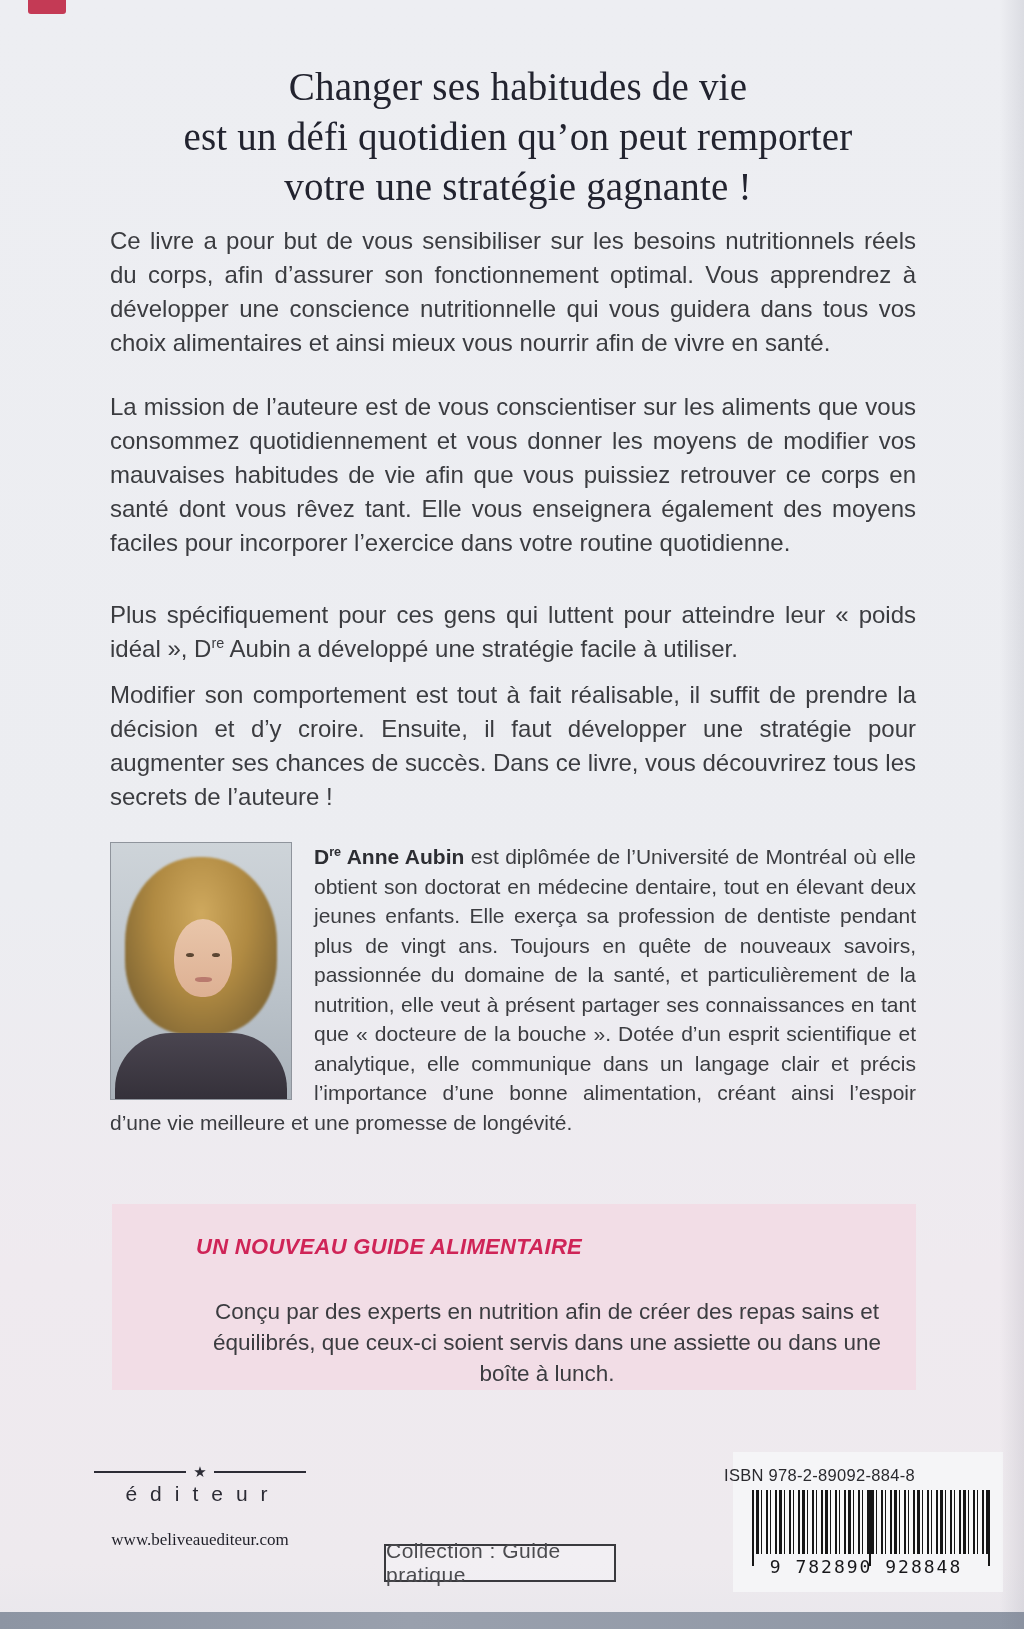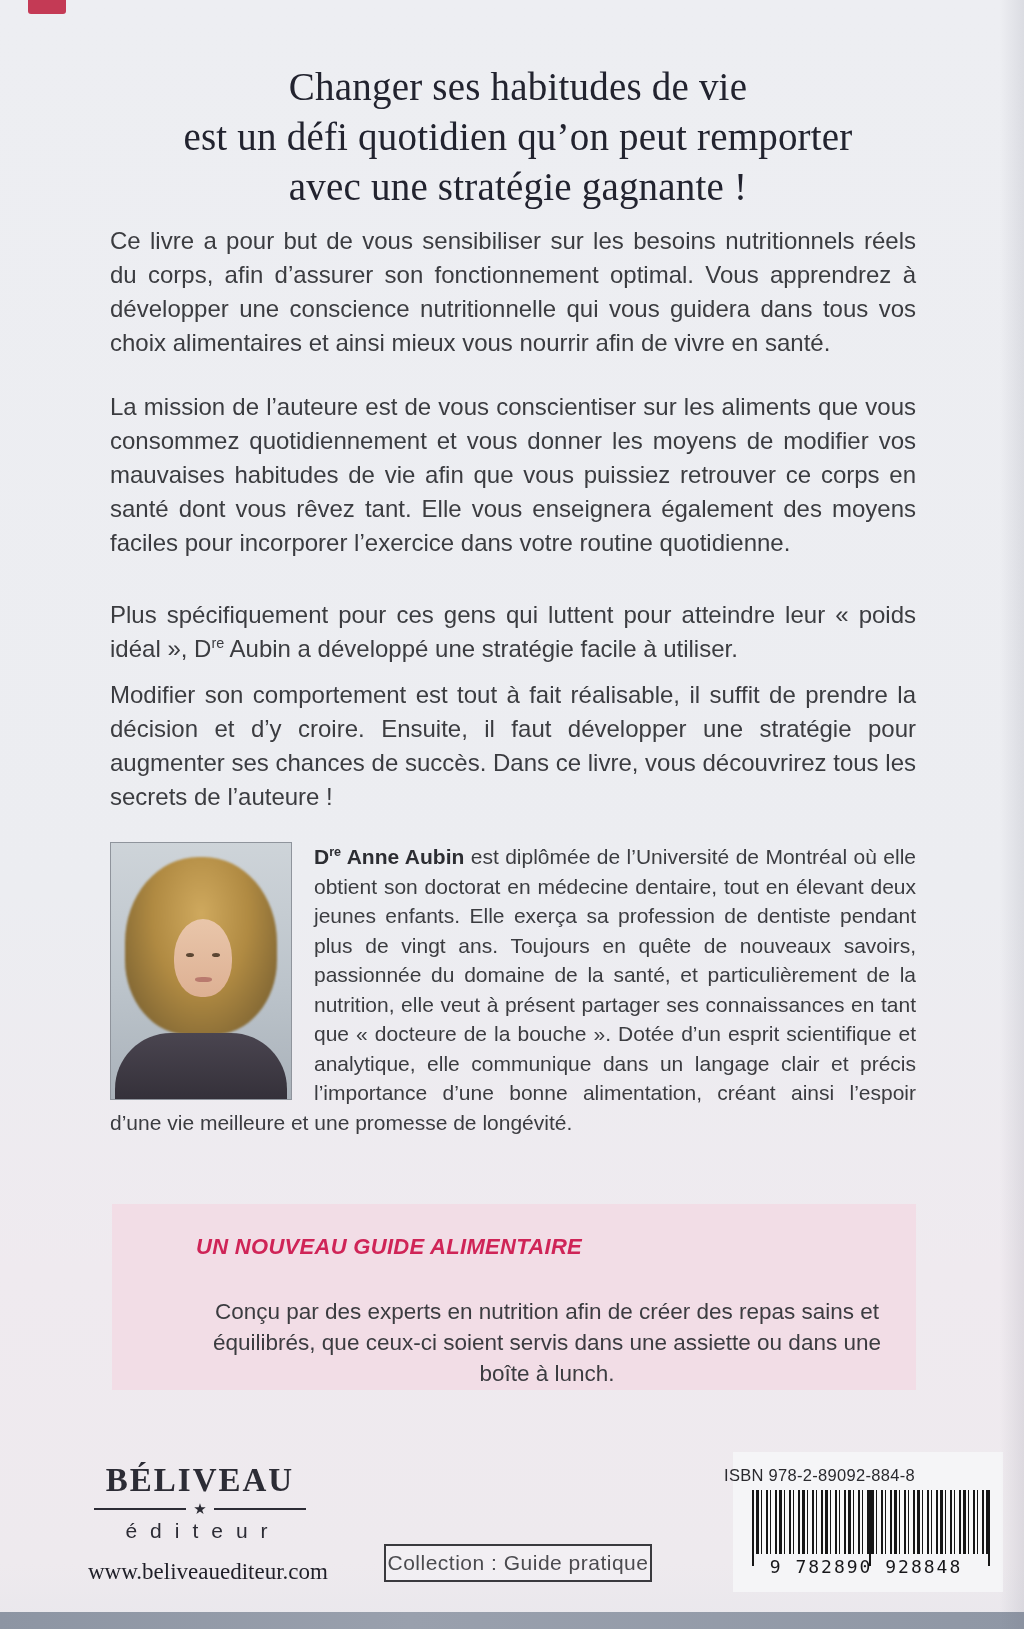--- a/index.html
+++ b/index.html
@@ -52,23 +52,23 @@
     color:#cf2457;font-size:22px;font-weight:700;font-style:italic;letter-spacing:.3px;}
   .inclus-desc{position:absolute;left:196px;top:1296px;width:702px;margin:0;
     font-size:22.5px;line-height:31px;text-align:center;color:#3b3c40;}
   
   .publisher{position:absolute;left:88px;top:1462px;width:224px;text-align:center;color:#2c2c35;}
   .pub-name{font-family:"Liberation Serif",serif;font-weight:700;font-size:33px;letter-spacing:2px;}
   .pub-rule{display:flex;align-items:center;gap:7px;margin:2px 6px 3px 6px;}
   .pub-rule .line{flex:1;height:2px;background:#2c2c35;}
   .pub-rule .star{font-size:15px;line-height:15px;color:#2c2c35;}
   .pub-word{font-size:21px;letter-spacing:13px;margin-left:6px;color:#2c2c35;}
-  .pub-site{font-family:"Liberation Serif",serif;font-size:23px;margin-top:16px;color:#1f1f28;}
+  .pub-site{font-family:"Liberation Serif",serif;font-size:17px;margin-top:24px;color:#1f1f28;}
   
-  .collection{position:absolute;left:384px;top:1544px;width:268px;height:38px;
+  .collection{position:absolute;left:384px;top:1544px;width:232px;height:38px;
     border:2px solid #3a3a3e;box-sizing:border-box;display:flex;align-items:center;justify-content:center;
     font-size:21px;letter-spacing:.5px;color:#4b4b4f;background:rgba(250,250,252,.35);}
   
   .isbn-panel{position:absolute;left:733px;top:1452px;width:270px;height:140px;background:#f5f5f7;}
   .isbn-label{position:absolute;left:724px;top:1466px;font-size:16.5px;font-weight:400;color:#2a2a2e;letter-spacing:.3px;}
   .barcode{position:absolute;left:752px;top:1490px;width:238px;height:64px;background:#f8f8f8;
     background-image:repeating-linear-gradient(90deg,
       #161616 0 2px,transparent 2px 4px,
       #161616 4px 7px,transparent 7px 9px,
       #161616 9px 10px,transparent 10px 14px,
@@ -83,21 +83,21 @@
 </head>
 <body>
 
 <div class="page">
 
   <div class="corner-mark"></div>
 
   <div class="headline">
     <div>Changer ses habitudes de vie</div>
     <div>est un défi quotidien qu’on peut remporter</div>
-    <div>avec une stratégie gagnante !</div>
+    <div>votre une stratégie gagnante !</div>
   </div>
 
   <p class="para p1">Ce livre a pour but de vous sensibiliser sur les besoins nutritionnels réels du corps, afin d’assurer son fonctionnement optimal. Vous apprendrez à développer une conscience nutritionnelle qui vous guidera dans tous vos choix alimentaires et ainsi mieux vous nourrir afin de vivre en santé.</p>
   <p class="para p2">La mission de l’auteure est de vous conscientiser sur les aliments que vous consommez quotidiennement et vous donner les moyens de modifier vos mauvaises habitudes de vie afin que vous puissiez retrouver ce corps en santé dont vous rêvez tant. Elle vous enseignera également des moyens faciles pour incorporer l’exercice dans votre routine quotidienne.</p>
   <p class="para p3"><span>Plus spécifiquement pour ces gens qui luttent pour atteindre leur « poids idéal », D</span><sup>re</sup><span> Aubin a développé une stratégie facile à utiliser.</span></p>
   <p class="para p4">Modifier son comportement est tout à fait réalisable, il suffit de prendre la décision et d’y croire. Ensuite, il faut développer une stratégie pour augmenter ses chances de succès. Dans ce livre, vous découvrirez tous les secrets de l’auteure !</p>
 
   <div class="bio">
     <div class="photo">
       <div class="hair"></div>
@@ -109,21 +109,20 @@
       <div class="torso"></div>
     </div>
     <div class="bio-text"><strong><span>D</span><sup>re</sup><span> Anne Aubin</span></strong><span> est diplômée de l’Université de Montréal où elle obtient son doctorat en médecine dentaire, tout en élevant deux jeunes enfants. Elle exerça sa profession de dentiste pendant plus de vingt ans. Toujours en quête de nouveaux savoirs, passionnée du domaine de la santé, et particulièrement de la nutrition, elle veut à présent partager ses connaissances en tant que « docteure de la bouche ». Dotée d’un esprit scientifique et analytique, elle communique dans un langage clair et précis l’importance d’une bonne alimentation, créant ainsi l’espoir d’une vie meilleure et une promesse de longévité.</span></div>
   </div>
 
   <div class="panel"></div>
   <div class="inclus-title">UN NOUVEAU GUIDE ALIMENTAIRE</div>
   <p class="inclus-desc">Conçu par des experts en nutrition afin de créer des repas sains et équilibrés, que ceux-ci soient servis dans une assiette ou dans une boîte à lunch.</p>
 
   <div class="publisher">
-    <div class="pub-name">BÉLIVEAU</div>
     <div class="pub-rule">
       <span class="line"></span>
       <span class="star">★</span>
       <span class="line"></span>
     </div>
     <div class="pub-word">éditeur</div>
     <div class="pub-site">www.beliveauediteur.com</div>
   </div>
 
   <div class="collection">Collection : Guide pratique</div>

